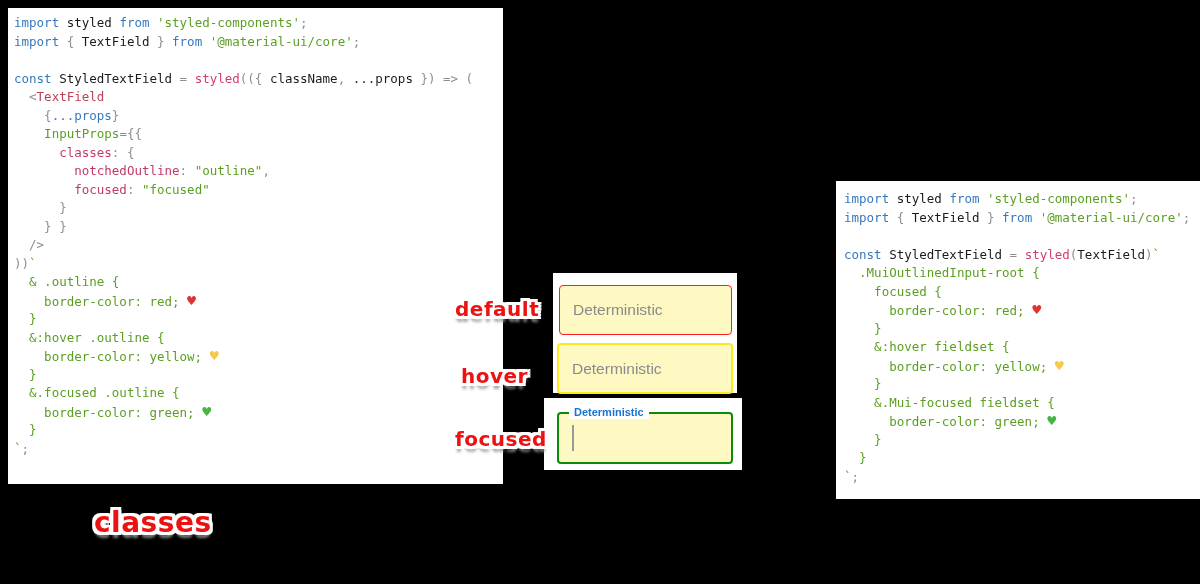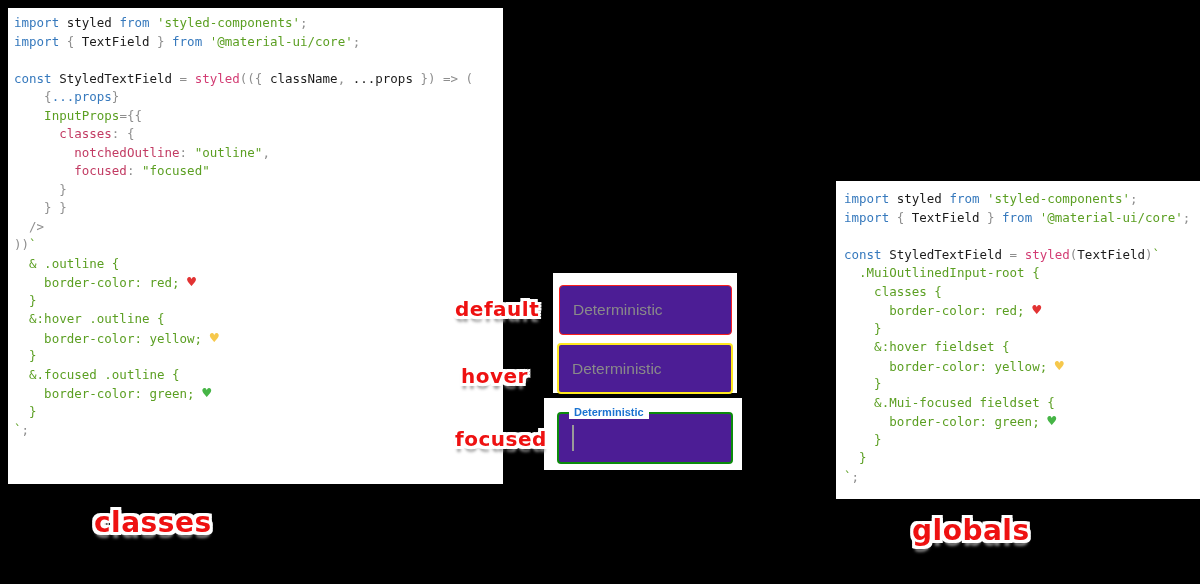--- a/index.html
+++ b/index.html
@@ -22,21 +22,21 @@
   .tok-punct{color:var(--punct);}
   .tok-heart_red{color:var(--heart_red);font-size:15px;}
   .tok-heart_yellow{color:var(--heart_yellow);font-size:15px;}
   .tok-heart_green{color:var(--heart_green);font-size:15px;}
 
   
   .demo-panel{position:absolute;background:#fff;}
   #panel-top{left:553px;top:273px;width:184px;height:120px;}
   #panel-bottom{left:544px;top:398px;width:198px;height:72px;}
 
-  .mui-field{position:absolute;border-radius:4px;background:#4c1d95;display:flex;align-items:center;}
+  .mui-field{position:absolute;border-radius:4px;background:#fef9c3;display:flex;align-items:center;}
   #field-default{left:6px;top:12px;width:171px;height:48px;border:1.5px solid var(--field_red);}
   #field-hover{left:4px;top:70px;width:172px;height:47px;border:2px solid var(--field_yellow);}
   #field-focused{left:13px;top:14px;width:172px;height:48px;border:2px solid var(--field_green);}
 
   .placeholder{margin-left:13px;font-size:15.5px;color:var(--placeholder_gray);
                font-family:"Liberation Sans",sans-serif;}
   .notch-label{position:absolute;top:-8px;left:10px;background:#fff;padding:0 5px;
                font-size:11px;font-weight:bold;color:var(--label_blue);line-height:13px;
                font-family:"Liberation Sans",sans-serif;}
   .caret{position:absolute;left:13px;top:11px;width:2px;height:26px;background:var(--caret_gray);}
@@ -60,20 +60,21 @@
 </head>
 <body>
 
 <div id="canvas">
 
   <div id="left-code" class="code-block">
       <div class="code-line"><span class="tok-kw">import </span><span class="tok-plain">styled </span><span class="tok-kw">from </span><span class="tok-str">'styled-components'</span><span class="tok-punct">;</span></div>
       <div class="code-line"><span class="tok-kw">import </span><span class="tok-punct">{ </span><span class="tok-plain">TextField</span><span class="tok-punct"> } </span><span class="tok-kw">from </span><span class="tok-str">'@material-ui/core'</span><span class="tok-punct">;</span></div>
       <div class="code-line">&nbsp;</div>
       <div class="code-line"><span class="tok-kw">const </span><span class="tok-plain">StyledTextField </span><span class="tok-punct">= </span><span class="tok-func">styled</span><span class="tok-punct">(({ </span><span class="tok-plain">className</span><span class="tok-punct">, </span><span class="tok-plain">...props</span><span class="tok-punct"> }) =&gt; (</span></div>
+      <div class="code-line"><span class="tok-plain">  </span><span class="tok-punct">&lt;</span><span class="tok-component">TextField</span></div>
       <div class="code-line"><span class="tok-plain">    </span><span class="tok-punct">{</span><span class="tok-kw">...props</span><span class="tok-punct">}</span></div>
       <div class="code-line"><span class="tok-plain">    </span><span class="tok-str">InputProps</span><span class="tok-punct">={{</span></div>
       <div class="code-line"><span class="tok-plain">      </span><span class="tok-key">classes</span><span class="tok-punct">: {</span></div>
       <div class="code-line"><span class="tok-plain">        </span><span class="tok-key">notchedOutline</span><span class="tok-punct">: </span><span class="tok-str">"outline"</span><span class="tok-punct">,</span></div>
       <div class="code-line"><span class="tok-plain">        </span><span class="tok-key">focused</span><span class="tok-punct">: </span><span class="tok-str">"focused"</span></div>
       <div class="code-line"><span class="tok-punct">      }</span></div>
       <div class="code-line"><span class="tok-punct">    } }</span></div>
       <div class="code-line"><span class="tok-punct">  /&gt;</span></div>
       <div class="code-line"><span class="tok-punct">))</span><span class="tok-str">`</span></div>
       <div class="code-line"><span class="tok-str">  &amp; .outline {</span></div>
@@ -87,21 +88,21 @@
       <div class="code-line"><span class="tok-str">  }</span></div>
       <div class="code-line"><span class="tok-str">`</span><span class="tok-punct">;</span></div>
     </div>
 
   <div id="right-code" class="code-block">
       <div class="code-line"><span class="tok-kw">import </span><span class="tok-plain">styled </span><span class="tok-kw">from </span><span class="tok-str">'styled-components'</span><span class="tok-punct">;</span></div>
       <div class="code-line"><span class="tok-kw">import </span><span class="tok-punct">{ </span><span class="tok-plain">TextField</span><span class="tok-punct"> } </span><span class="tok-kw">from </span><span class="tok-str">'@material-ui/core'</span><span class="tok-punct">;</span></div>
       <div class="code-line">&nbsp;</div>
       <div class="code-line"><span class="tok-kw">const </span><span class="tok-plain">StyledTextField </span><span class="tok-punct">= </span><span class="tok-func">styled</span><span class="tok-punct">(</span><span class="tok-plain">TextField</span><span class="tok-punct">)</span><span class="tok-str">`</span></div>
       <div class="code-line"><span class="tok-str">  .MuiOutlinedInput-root {</span></div>
-      <div class="code-line"><span class="tok-str">    classes {</span></div>
+      <div class="code-line"><span class="tok-str">    focused {</span></div>
       <div class="code-line"><span class="tok-str">      border-color: red; </span><span class="tok-heart_red">♥</span></div>
       <div class="code-line"><span class="tok-str">    }</span></div>
       <div class="code-line"><span class="tok-str">    &amp;:hover fieldset {</span></div>
       <div class="code-line"><span class="tok-str">      border-color: yellow; </span><span class="tok-heart_yellow">♥</span></div>
       <div class="code-line"><span class="tok-str">    }</span></div>
       <div class="code-line"><span class="tok-str">    &amp;.Mui-focused fieldset {</span></div>
       <div class="code-line"><span class="tok-str">      border-color: green; </span><span class="tok-heart_green">♥</span></div>
       <div class="code-line"><span class="tok-str">    }</span></div>
       <div class="code-line"><span class="tok-str">  }</span></div>
       <div class="code-line"><span class="tok-str">`</span><span class="tok-punct">;</span></div>
@@ -120,15 +121,14 @@
     <div id="field-focused" class="mui-field">
       <span class="notch-label">Deterministic</span>
       <span class="caret"></span>
     </div>
   </div>
 
   <div id="label-default" class="sticker small">default</div>
   <div id="label-hover" class="sticker small">hover</div>
   <div id="label-focused" class="sticker small">focused</div>
   <div id="label-classes" class="sticker big">classes</div>
-  <div id="label-globals" class="sticker big">globals</div>
 
 </div>
 
 </body></html>

